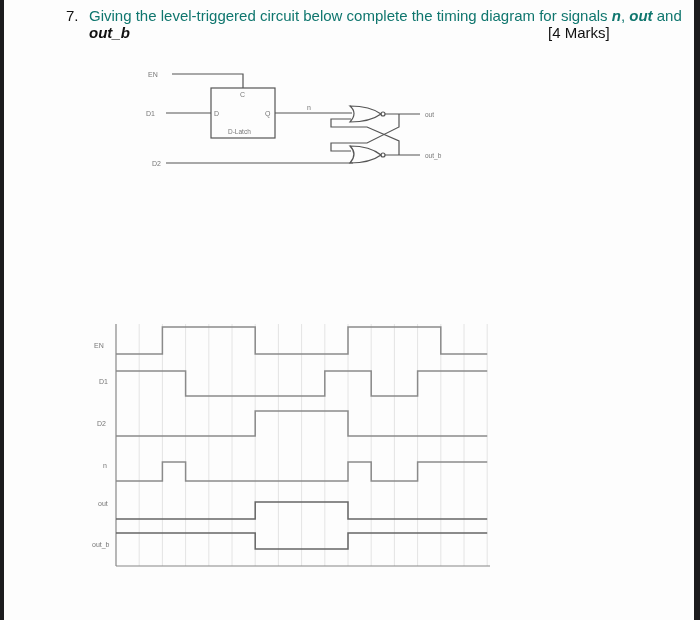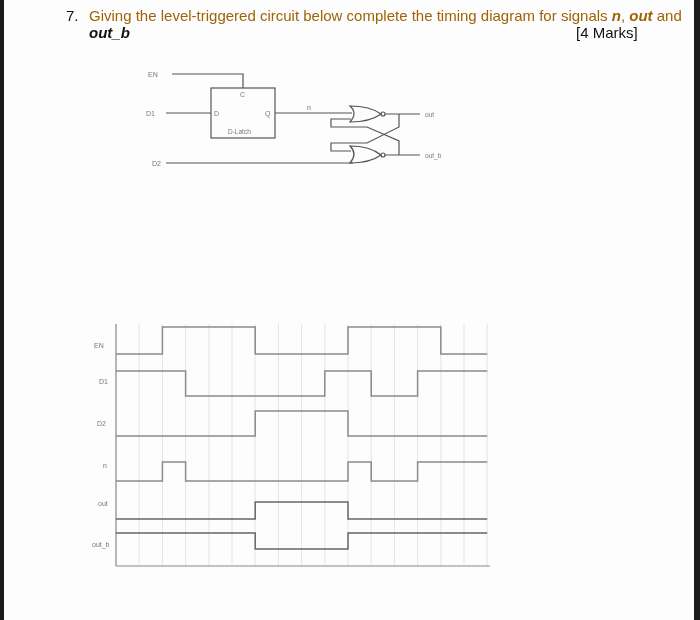--- a/index.html
+++ b/index.html
@@ -1,21 +1,21 @@
 <!DOCTYPE html>
 <html><head>
 <meta charset="utf-8">
 <style>
   html, body { margin:0; padding:0; }
   body { width:700px; height:620px; background:#1c1c1e; position:relative; overflow:hidden; font-family:"Liberation Sans", sans-serif; }
   .page { position:absolute; left:4px; top:0; width:690px; height:620px; background:#fdfdfd; }
   .q-num { position:absolute; left:62px; top:7px; font-size:15px; color:#111; }
-  .q-line1 { position:absolute; left:85px; top:7px; font-size:15px; color:#a16207; white-space:nowrap; }
+  .q-line1 { position:absolute; left:85px; top:7px; font-size:15px; color:#0f766e; white-space:nowrap; }
   .q-line2 { position:absolute; left:85px; top:24px; font-size:15px; color:#111; font-weight:bold; font-style:italic; }
-  .marks { position:absolute; left:572px; top:24px; font-size:15px; color:#111; }
+  .marks { position:absolute; left:544px; top:24px; font-size:15px; color:#111; }
   b i, .bi { font-weight:bold; font-style:italic; }
   svg { position:absolute; left:0; top:0; }
   .lbl { font-family:"Liberation Sans", sans-serif; fill:#777; }
 </style>
 </head>
 <body>
 
 <div class="page">
   <div class="q-num">7.</div>
   <div class="q-line1"><span>Giving the level-triggered circuit below complete the timing diagram for signals </span><span class="bi">n</span><span>, </span><span class="bi">out</span><span> and</span></div>

